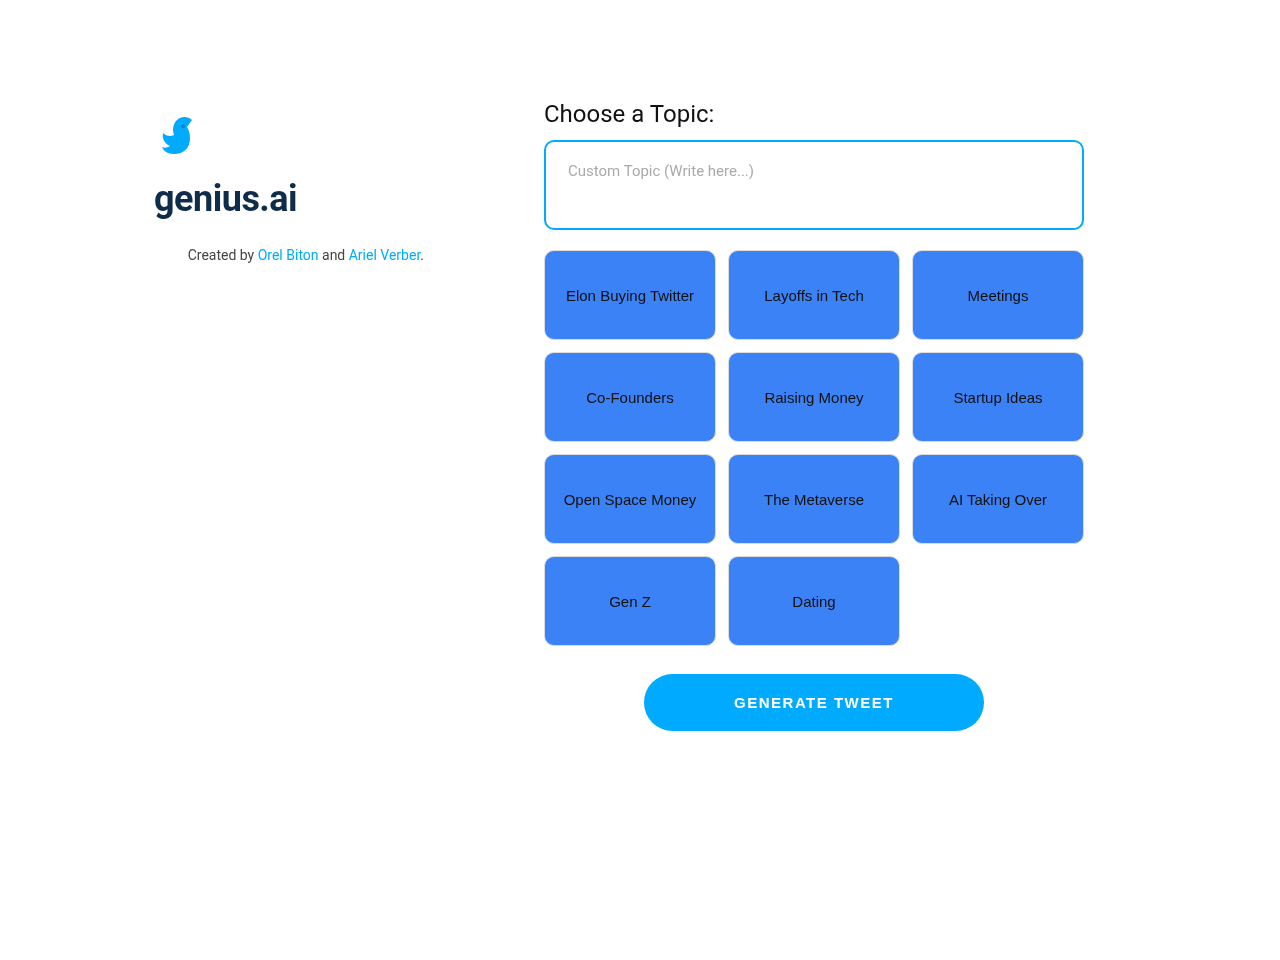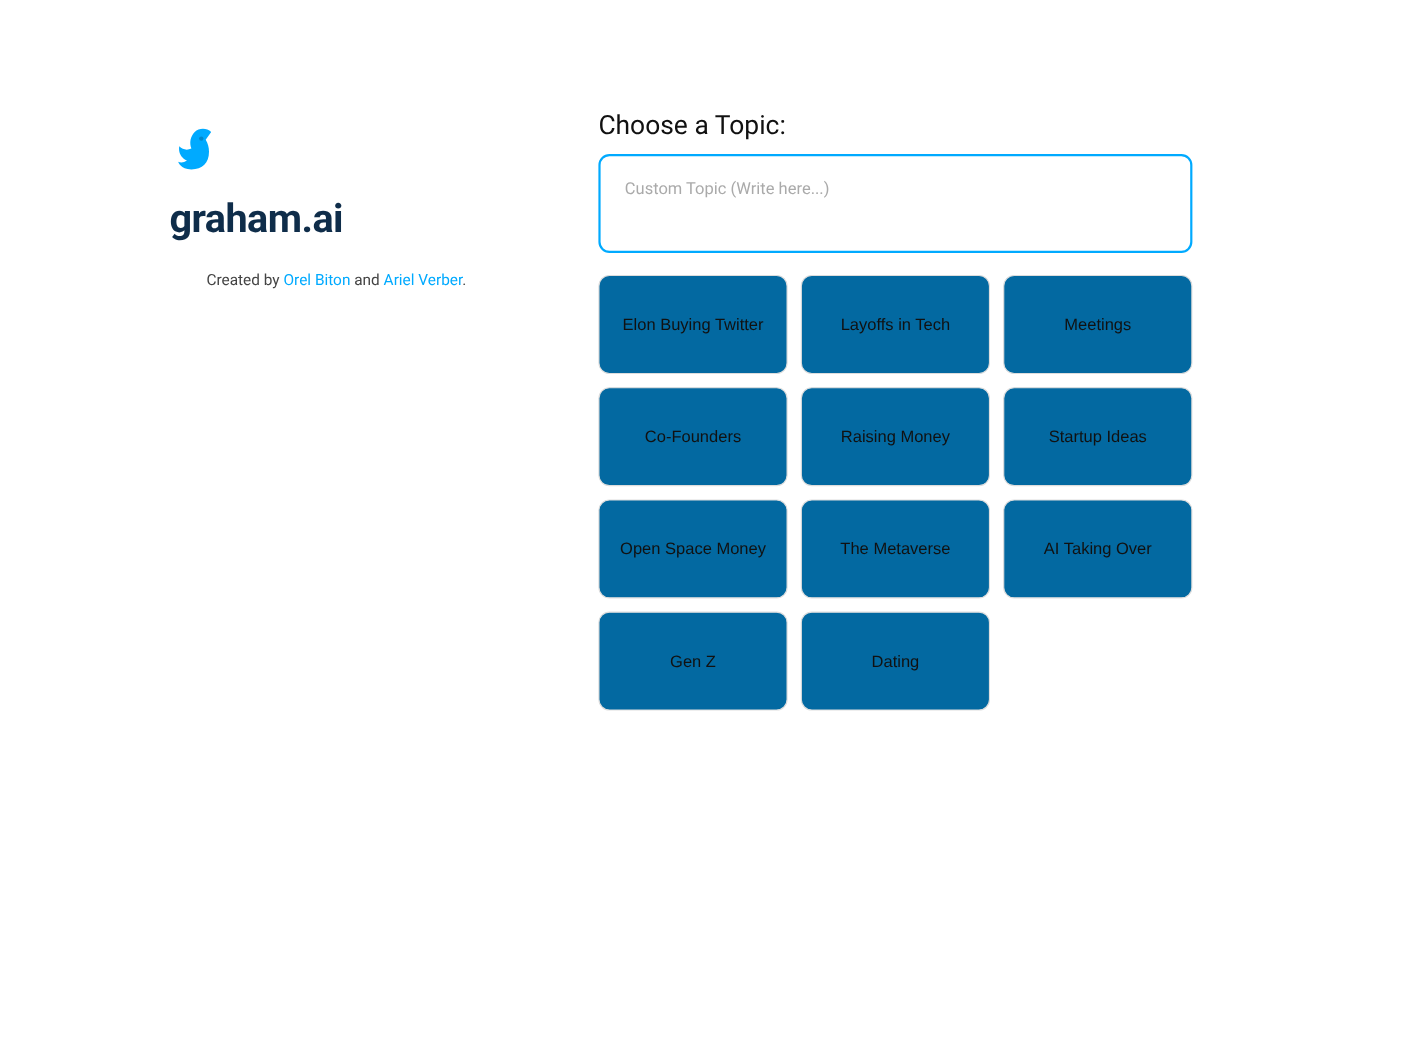--- a/index.html
+++ b/index.html
@@ -118,21 +118,21 @@
     }
 
     .topic-card {
       border: 1.5px solid #dddddd;
       border-radius: 10px;
       padding: 24px 16px;
       text-align: center;
       font-size: 15px;
       color: #111111;
       cursor: pointer;
-      background: #0369a1;
+      background: #3b82f6;
       min-height: 90px;
       display: flex;
       align-items: center;
       justify-content: center;
       line-height: 1.4;
       transition: border-color 0.2s, background 0.2s;
     }
 
     .generate-btn {
       display: block;
@@ -157,21 +157,21 @@
 
   <div class="sidebar">
 
     <div class="logo-icon">
       <svg viewBox="0 0 48 48" fill="none" xmlns="http://www.w3.org/2000/svg">
         <path d="M38 10C34 6 27 6 23 10C19 14 18 20 20 25C16 27 12 26 9 23C9 23 7 32 16 36C13 38 10 38 8 37C8 37 10 44 20 44C30 44 36 38 36 28C36 24 35 20 33 17L38 10Z" fill="#00aaff"></path>
         <circle cx="29" cy="16" r="2" fill="#0088cc"></circle>
       </svg>
     </div>
 
-    <div class="logo-text">graham.ai</div>
+    <div class="logo-text">genius.ai</div>
 
 
     <p class="creator-text">
       <span>Created by </span><a href="#">Orel Biton</a><span> and </span><a href="#">Ariel Verber</a><span>.</span>
     </p>
 
   </div>
 
   <div class="main-content">
     <h2 class="section-title">Choose a Topic:</h2>
@@ -188,14 +188,15 @@
         <button class="topic-card">Raising Money</button>
         <button class="topic-card">Startup Ideas</button>
         <button class="topic-card">Open Space Money</button>
         <button class="topic-card">The Metaverse</button>
         <button class="topic-card">AI Taking Over</button>
         <button class="topic-card">Gen Z</button>
         <button class="topic-card">Dating</button>
       </div>
 
     
+    <button class="generate-btn">GENERATE TWEET</button>
   </div>
 </div>
 
 </body></html>

